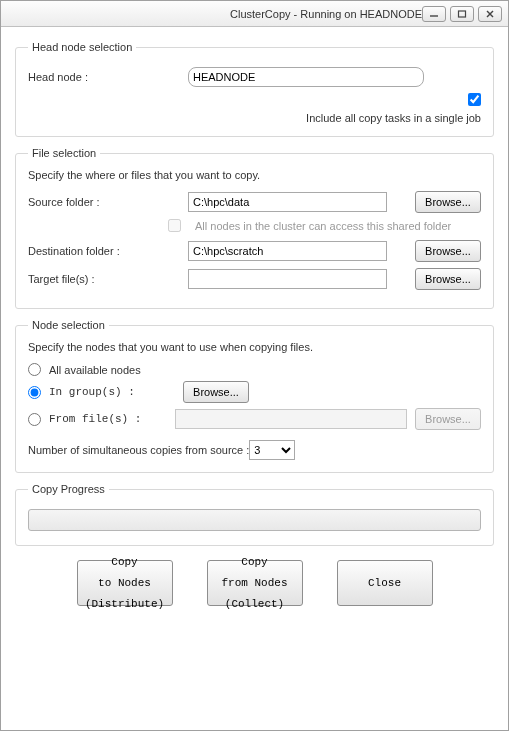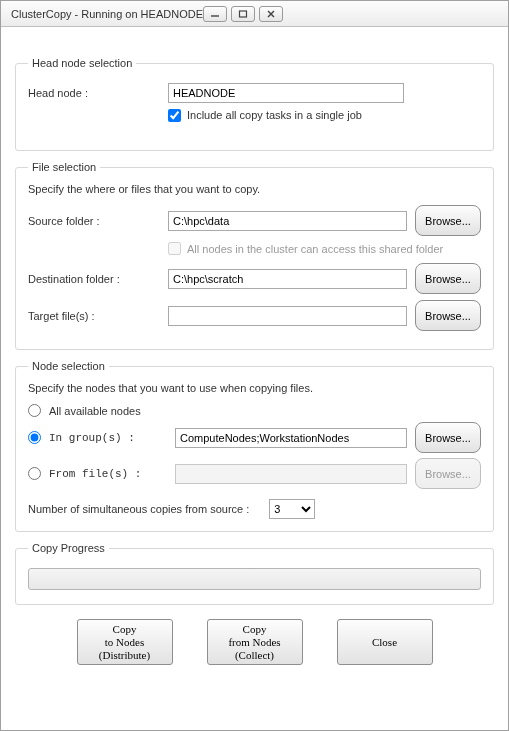--- a/index.html
+++ b/index.html
@@ -13,94 +13,95 @@
     height: 731px;
     border: 1px solid #a0a0a0;
     position: relative;
   }
   .titlebar {
     height: 26px;
     background: linear-gradient(#fdfdfd, #ececec);
     border-bottom: 1px solid #c0c0c0;
     display: flex;
     align-items: center;
-    padding: 0 16px 0 10px;
-    justify-content: flex-start;
+    padding: 0 6px 0 10px;
+    justify-content: flex-end;
   }
   .titlebar .title {
     font-size: 11px;
     color: #333;
   }
   .winbtns { display: flex; gap: 4px; }
   .winbtn {
     width: 24px; height: 16px;
     border: 1px solid #9a9a9a;
     border-radius: 3px;
     background: linear-gradient(#fdfdfd, #e6e6e6);
     display: flex; align-items: center; justify-content: center;
     font-size: 9px; color: #444;
     cursor: default;
   }
-  .content { padding: 24px 14px 10px 14px; }
+  .content { padding: 8px 14px 10px 14px; }
   fieldset {
     border: 1px solid #d8d8d8;
     border-radius: 3px;
     margin: 6px 0 10px 0;
     padding: 8px 12px 12px 12px;
   }
   legend {
     font-size: 11px;
     color: #333;
     padding: 0 4px;
   }
   .desc { margin: 2px 0 10px 0; color: #333; }
   .row {
     display: flex;
     align-items: center;
     margin: 6px 0;
+    gap: 20px;
   }
   .lbl {
     width: 140px;
     flex-shrink: 0;
     color: #333;
   }
   .txt {
     flex: 1;
     height: 20px;
     border: 1px solid #a9a9a9;
     padding: 1px 4px;
     font-size: 11px;
     font-family: inherit;
     background: #fff;
   }
   .txt[disabled] { background: #f4f4f4; color: #888; border-color:#c8c8c8;}
   .btn {
-    height: 31px;
+    height: 22px;
     min-width: 66px;
     margin-left: 8px;
     border: 1px solid #8e8e8e;
-    border-radius: 8px;
+    border-radius: 3px;
     background: linear-gradient(#fdfdfd, #e2e2e2);
     font-size: 11px;
     font-family: inherit;
     cursor: default;
     padding: 0 8px;
   }
   .btn[disabled] {
     color: #9a9a9a;
     border-color: #c0c0c0;
     background: linear-gradient(#f6f6f6, #eeeeee);
   }
-  .chk-row { display: flex; align-items: flex-start; margin: 6px 0 16px 140px; gap: 6px;}
-  .chk-row2 { display: flex; align-items: center; margin: 6px 0 8px 140px; gap: 6px; color:#9a9a9a;}
+  .chk-row { display: flex; align-items: flex-end; margin: 6px 0 0 140px; gap: 6px; flex-direction: column;}
+  .chk-row2 { display: flex; align-items: center; margin: 6px 0 8px 140px; gap: 14px; color:#9a9a9a;}
   input[type=checkbox], input[type=radio] { margin:0; }
   .radio-row { display:flex; align-items:center; margin: 5px 0; }
   .radio-row input[type=radio]{ margin-right:8px; }
   .radio-lbl { width: 126px; font-family: Liberation Mono, monospace; }
-  .numrow { display:flex; align-items:center; margin-top:10px; gap:20px;}
+  .numrow { display:flex; align-items:center; margin-top:10px; gap:0;}
   select.num {
     width: 46px; height: 20px;
     border:1px solid #a9a9a9;
     font-size:11px;
     background:#fff;
   }
   .progressbar {
     height: 22px;
     border: 1px solid #b5b5b5;
     border-radius: 3px;
@@ -112,23 +113,23 @@
     justify-content:center;
     gap: 34px;
     margin: 14px 0 8px 0;
   }
   .bigbtn {
     width: 96px; height: 46px;
     border:1px solid #8e8e8e;
     border-radius:3px;
     background: linear-gradient(#fdfdfd,#e2e2e2);
     font-size:11px;
-    font-family:Liberation Serif, serif;
+    font-family:Liberation Mono, monospace;
     text-align:center;
-    line-height: 13px;
+    line-height: 21px;
     display:flex;
     align-items:center;
     justify-content:center;
     white-space: pre-line;
     cursor:default;
   }
   .link {
     color: #1b5fc3;
     margin: 6px 0 0 4px;
     display:inline-block;
@@ -160,21 +161,21 @@
   </div>
 </div>
 
 <div class="content">
 
   
   <fieldset>
     <legend>Head node selection</legend>
     <div class="row">
       <span class="lbl">Head node :</span>
-      <input class="txt" style="flex: 0 0 236px;" value="HEADNODE">
+      <input class="txt" style="flex: 0 0 236px; border-radius: 8px;" value="HEADNODE">
     </div>
     <div class="chk-row">
       <input type="checkbox" checked="" style="">
       <span>Include all copy tasks in a single job</span>
     </div>
   </fieldset>
 
   
   <fieldset>
     <legend>File selection</legend>
@@ -209,21 +210,20 @@
     <div class="desc">Specify the nodes that you want to use when copying files.</div>
 
     <div class="radio-row">
       <input type="radio" name="nodesel" style="">
       <span>All available nodes</span>
     </div>
 
     <div class="radio-row">
       <input type="radio" name="nodesel" checked="" style="">
       <span class="radio-lbl">In group(s) :</span>
-      <input class="txt" value="ComputeNodes;WorkstationNodes" style="">
       <button class="btn">Browse...</button>
     </div>
 
     <div class="radio-row">
       <input type="radio" name="nodesel" style="">
       <span class="radio-lbl">From file(s) :</span>
       <input class="txt" disabled="" value="" style="">
       <button class="btn" disabled="">Browse...</button>
     </div>
 

